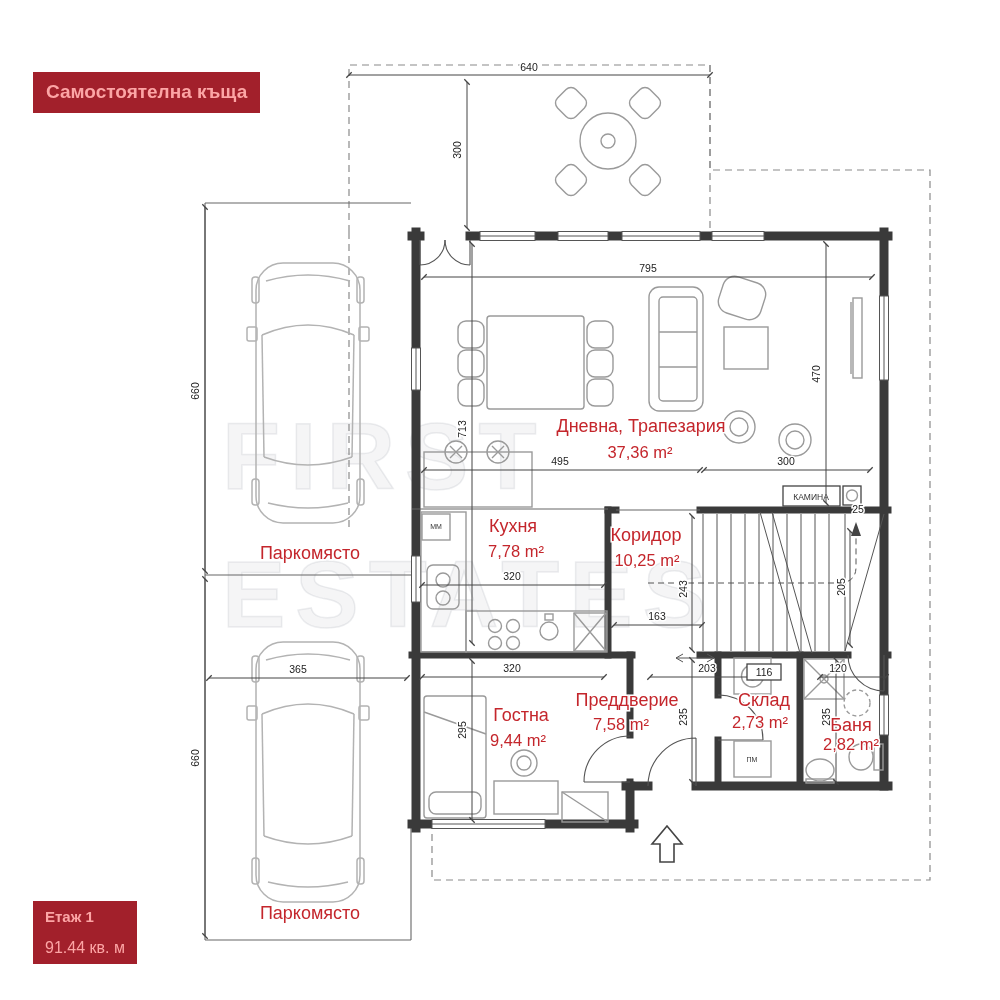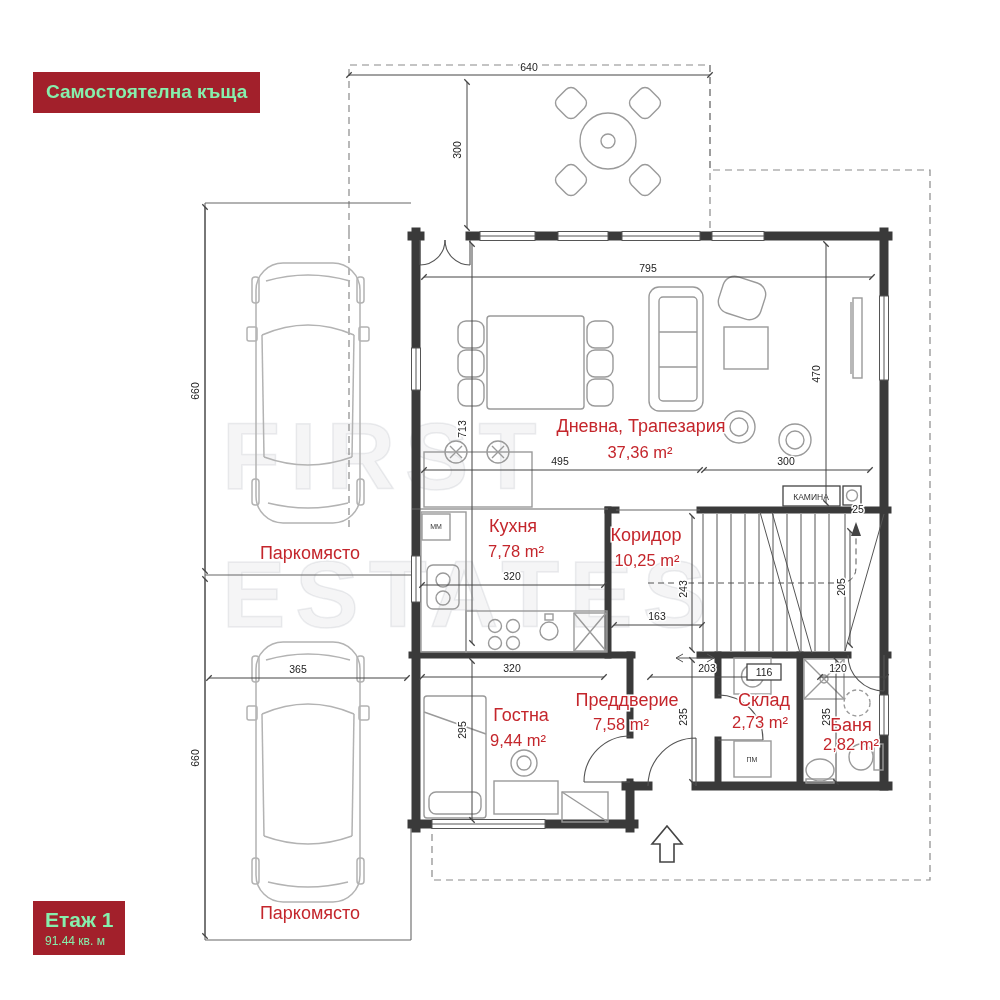--- a/index.html
+++ b/index.html
@@ -1,22 +1,22 @@
 <!DOCTYPE html>
 <html><head>
 <meta charset="utf-8">
 <style>
   html,body{margin:0;padding:0}
   body{width:1000px;height:1000px;background:#fff;position:relative;overflow:hidden;
        font-family:"Liberation Sans",sans-serif}
-  .badge{position:absolute;background:#a2202b;color:#86efac;z-index:3}
+  .badge{position:absolute;background:#a2202b;color:#fca5a5;z-index:3}
   .badge-top{left:33px;top:72px;padding:8px 13px;font-size:19px;font-weight:bold;line-height:1.3}
   .badge-bottom{left:33px;top:901px;padding:7px 12px}
-  .badge-bottom .l1{font-size:21px;font-weight:bold}
-  .badge-bottom .l2{font-size:12px;margin-top:2px}
+  .badge-bottom .l1{font-size:15px;font-weight:bold}
+  .badge-bottom .l2{font-size:16px;margin-top:14px}
   .wm{position:absolute;left:222px;top:388px;z-index:0;font-weight:800;font-size:95px;line-height:1.45;
       letter-spacing:10px;color:rgba(110,115,130,0.07);-webkit-text-stroke:1.5px rgba(110,115,130,0.12);white-space:nowrap}
   svg.plan{position:absolute;left:0;top:0;z-index:1}
   .wall{stroke:#3a3a3a;stroke-width:9;stroke-linecap:square;fill:none}
   .iwall{stroke:#3a3a3a;stroke-width:7;stroke-linecap:square;fill:none}
   .thin{stroke:#666;stroke-width:1.1;fill:none}
   .furn{stroke:#9a9a9a;stroke-width:1.4;fill:none}
   .furnf{fill:#fff;stroke:#444;stroke-width:1.3}
   .car{stroke:#b3b3b3;stroke-width:1.5;fill:none}
   .dash{stroke:#8a8a8a;stroke-width:1.2;fill:none;stroke-dasharray:7 5}

